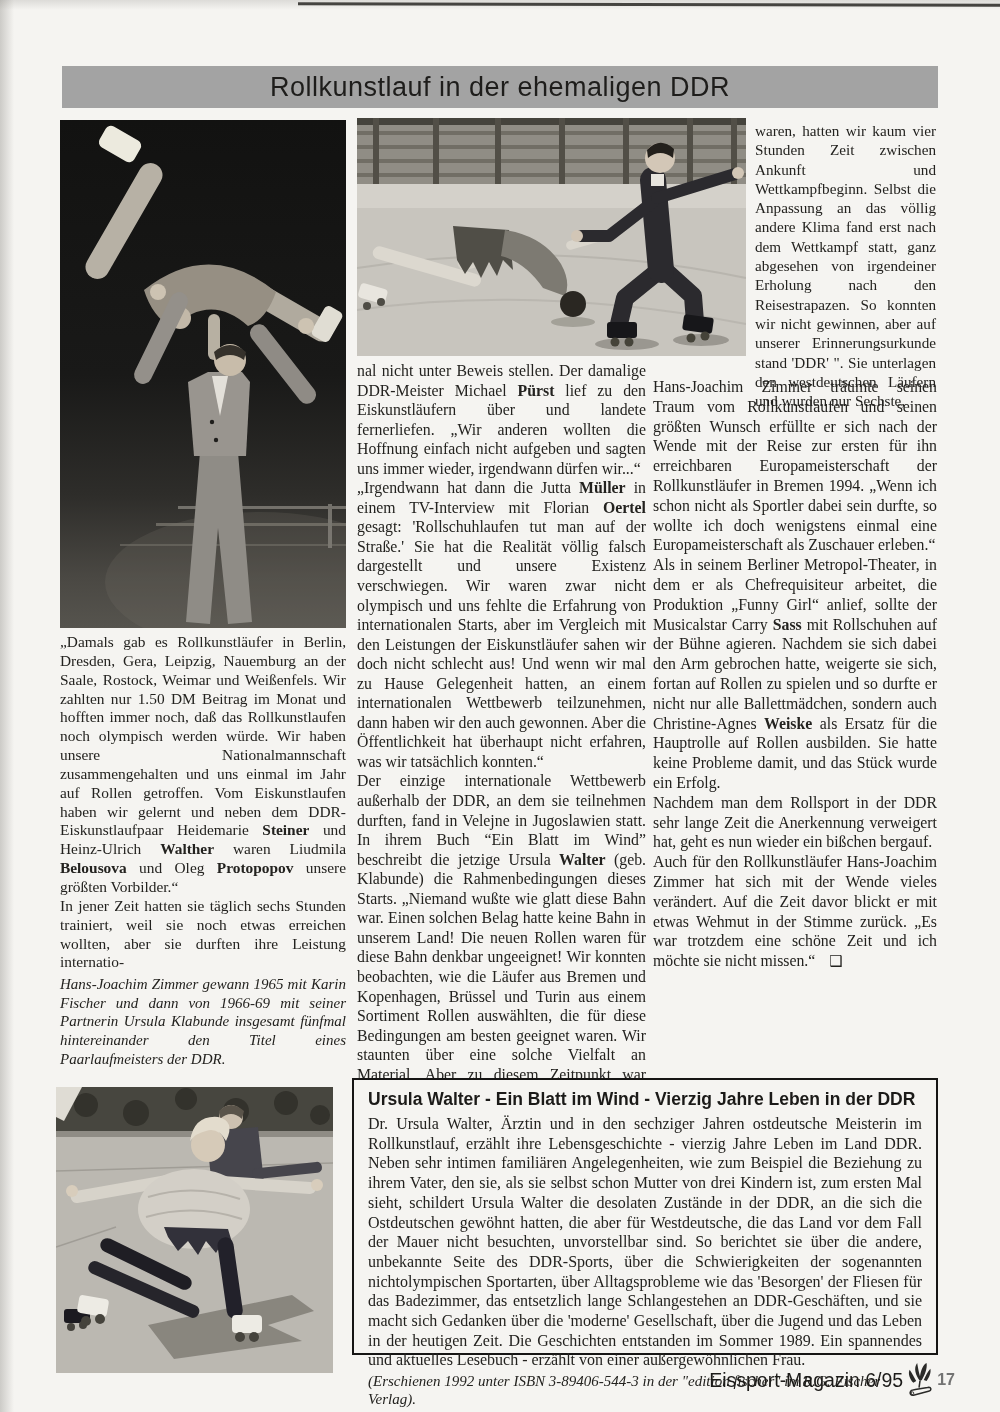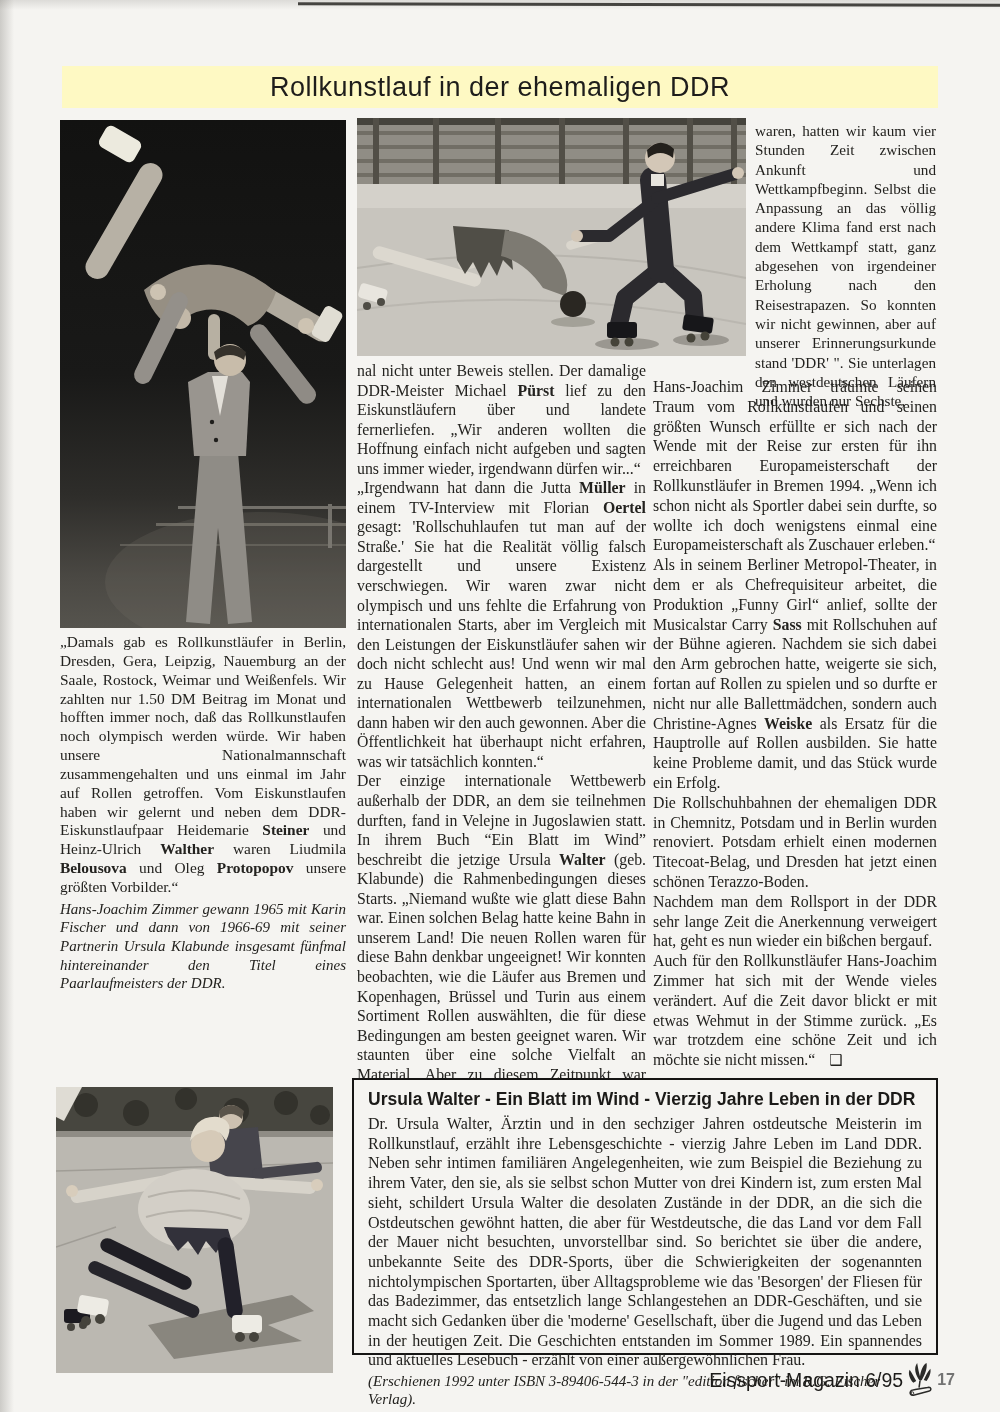--- a/index.html
+++ b/index.html
@@ -3,21 +3,21 @@
 <meta charset="utf-8">
 <style>
   html,body{margin:0;padding:0;background:#e9e8e5;}
   .page{position:relative;width:1000px;height:1412px;margin:0 auto;background:#f5f4f1;overflow:hidden;
         font-family:"Liberation Serif",serif;color:#23221f;hyphens:auto;}
   .page::before{content:"";position:absolute;left:0;top:0;bottom:0;width:14px;
         background:linear-gradient(90deg,rgba(110,108,102,.30),rgba(110,108,102,0));pointer-events:none;}
   .page::after{content:"";position:absolute;left:0;top:0;right:0;height:10px;
         background:linear-gradient(180deg,rgba(110,108,102,.18),rgba(110,108,102,0));pointer-events:none;}
   .scan-line{position:absolute;top:3px;left:298px;width:702px;height:3px;background:#403f3c;transform:rotate(.12deg);}
-  .title-band{position:absolute;left:62px;top:66px;width:876px;height:42px;background:#fef9c3;
+  .title-band{position:absolute;left:62px;top:66px;width:876px;height:42px;background:#a3a3a3;
         display:flex;align-items:center;justify-content:center;}
   .title-band span{font-family:"Liberation Sans",sans-serif;font-size:27px;letter-spacing:.5px;color:#1e1d1b;}
   .photo{position:absolute;display:block;background:#888;}
   .photo1{left:60px;top:120px;width:286px;height:508px;}
   .photo2{left:357px;top:118px;width:389px;height:238px;}
   .photo3{left:56px;top:1087px;width:277px;height:286px;}
   .col{position:absolute;}
   .rich p{margin:0;text-align:justify;}
   .left-col{left:60px;top:633px;width:286px;font-size:15.4px;line-height:18.85px;}
   .caption{margin-top:3px;font-style:italic;font-size:15px;line-height:18.6px;text-align:justify;}
@@ -83,20 +83,21 @@
     <rect x="214" y="196" width="18" height="96" rx="9" fill="#8f8b85" transform="rotate(-38 223 244)"></rect>
     <circle cx="98" cy="172" r="8" fill="#cdc3b2"></circle>
       <circle cx="246" cy="206" r="8" fill="#cdc3b2"></circle>
     <circle cx="170" cy="240" r="16" fill="#c8bcaa"></circle>
     <path d="M154 232 Q170 218 186 232 L184 240 Q170 230 156 240 Z" fill="#35312b"></path>
   </svg>
 
   <div class="col left-col">
     <div class="rich">
         <p><span>„Damals gab es Rollkunstläufer in Berlin, Dresden, Gera, Leipzig, Nauemburg an der Saale, Rostock, Weimar und Weißenfels. Wir zahlten nur 1.50 DM Beitrag im Monat und hofften immer noch, daß das Rollkunstlaufen noch olympisch werden würde. Wir haben unsere Nationalmannschaft zusammengehalten und uns einmal im Jahr auf Rollen getroffen. Vom Eiskunstlaufen haben wir gelernt und neben dem DDR-Eiskunstlaufpaar Heidemarie </span><span class="b">Steiner</span><span> und Heinz-Ulrich </span><span class="b">Walther</span><span> waren Liudmila </span><span class="b">Belousova</span><span> und Oleg </span><span class="b">Protopopov</span><span> unsere größten Vorbilder.“</span></p>
+        <p><span>In jener Zeit hatten sie täglich sechs Stunden trainiert, weil sie noch etwas erreichen wollten, aber sie durften ihre Leistung internatio-</span></p>
       </div>
     <div class="caption">Hans-Joachim Zimmer gewann 1965 mit Karin Fischer und dann von 1966-69 mit seiner Partnerin Ursula Klabunde insgesamt fünfmal hintereinander den Titel eines Paarlaufmeisters der DDR.</div>
   </div>
 
   <svg class="photo photo2" viewBox="0 0 389 238">
     <rect width="389" height="238" fill="#c8c5be"></rect>
     <rect width="389" height="66" fill="#908d85"></rect>
     <rect width="389" height="7" fill="#45433c"></rect>
     <g fill="#6e6b62" opacity="0.9">
       <rect y="13" width="389" height="4"></rect>
@@ -154,21 +155,20 @@
       <p><span>Der einzige internationale Wettbewerb außerhalb der DDR, an dem sie teilnehmen durften, fand in Velejne in Jugoslawien statt. In ihrem Buch “Ein Blatt im Wind” beschreibt die jetzige Ursula </span><span class="b">Walter</span><span> (geb. Klabunde) die Rahmenbedingungen dieses Starts. „Niemand wußte wie glatt diese Bahn war. Einen solchen Belag hatte keine Bahn in unserem Land! Die neuen Rollen waren für diese Bahn denkbar ungeeignet! Wir konnten beobachten, wie die Läufer aus Bremen und Kopenhagen, Brüssel und Turin aus einem Sortiment Rollen auswählten, die für diese Bedingungen am besten geeignet waren. Wir staunten über eine solche Vielfalt an Material. Aber zu diesem Zeitpunkt war unser Wettkampf schon vorbei. Nachdem wir zwei Tage und zwei Nächte im Zug gesessen und durch drei Länder gefahren</span></p>
     </div>
 
   <div class="col right-top rich">
       <p><span>waren, hatten wir kaum vier Stunden Zeit zwischen Ankunft und Wettkampfbeginn. Selbst die Anpassung an das völlig andere Klima fand erst nach dem Wettkampf statt, ganz abgesehen von irgendeiner Erholung nach den Reisestrapazen. So konnten wir nicht gewinnen, aber auf unserer Erinnerungsurkunde stand 'DDR' ". Sie unterlagen den westdeutschen Läufern und wurden nur Sechste,</span></p>
     </div>
 
   <div class="col right-main rich">
       <p><span>Hans-Joachim Zimmer träumte seinen Traum vom Rollkunstlaufen und seinen größten Wunsch erfüllte er sich nach der Wende mit der Reise zur ersten für ihn erreichbaren Europameisterschaft der Rollkunstläufer in Bremen 1994. „Wenn ich schon nicht als Sportler dabei sein durfte, so wollte ich doch wenigstens einmal eine Europameisterschaft als Zuschauer erleben.“</span></p>
       <p><span>Als in seinem Berliner Metropol-Theater, in dem er als Chefrequisiteur arbeitet, die Produktion „Funny Girl“ anlief, sollte der Musicalstar Carry </span><span class="b">Sass</span><span> mit Rollschuhen auf der Bühne agieren. Nachdem sie sich dabei den Arm gebrochen hatte, weigerte sie sich, fortan auf Rollen zu spielen und so durfte er nicht nur alle Ballettmädchen, sondern auch Christine-Agnes </span><span class="b">Weiske</span><span> als Ersatz für die Hauptrolle auf Rollen ausbilden. Sie hatte keine Probleme damit, und das Stück wurde ein Erfolg.</span></p>
-      <p><span>Die Rollschuhbahnen der ehemaligen DDR in Chemnitz, Potsdam und in Berlin wurden renoviert. Potsdam erhielt einen modernen Titecoat-Belag, und Dresden hat jetzt einen schönen Terazzo-Boden.</span></p>
       <p><span>Nachdem man dem Rollsport in der DDR sehr lange Zeit die Anerkennung verweigert hat, geht es nun wieder ein bißchen bergauf.</span></p>
       <p><span>Auch für den Rollkunstläufer Hans-Joachim Zimmer hat sich mit der Wende vieles verändert. Auf die Zeit davor blickt er mit etwas Wehmut in der Stimme zurück. „Es war trotzdem eine schöne Zeit und ich möchte sie nicht missen.“</span><span class="sq">❑</span></p>
     </div>
 
   <svg class="photo photo3" viewBox="0 0 277 286">
     <rect width="277" height="286" fill="#bbb8b1"></rect>
     <rect width="277" height="44" fill="#47463f"></rect>
     <g fill="#33322c">
       <circle cx="30" cy="18" r="12"></circle>
         <circle cx="80" cy="26" r="13"></circle>

